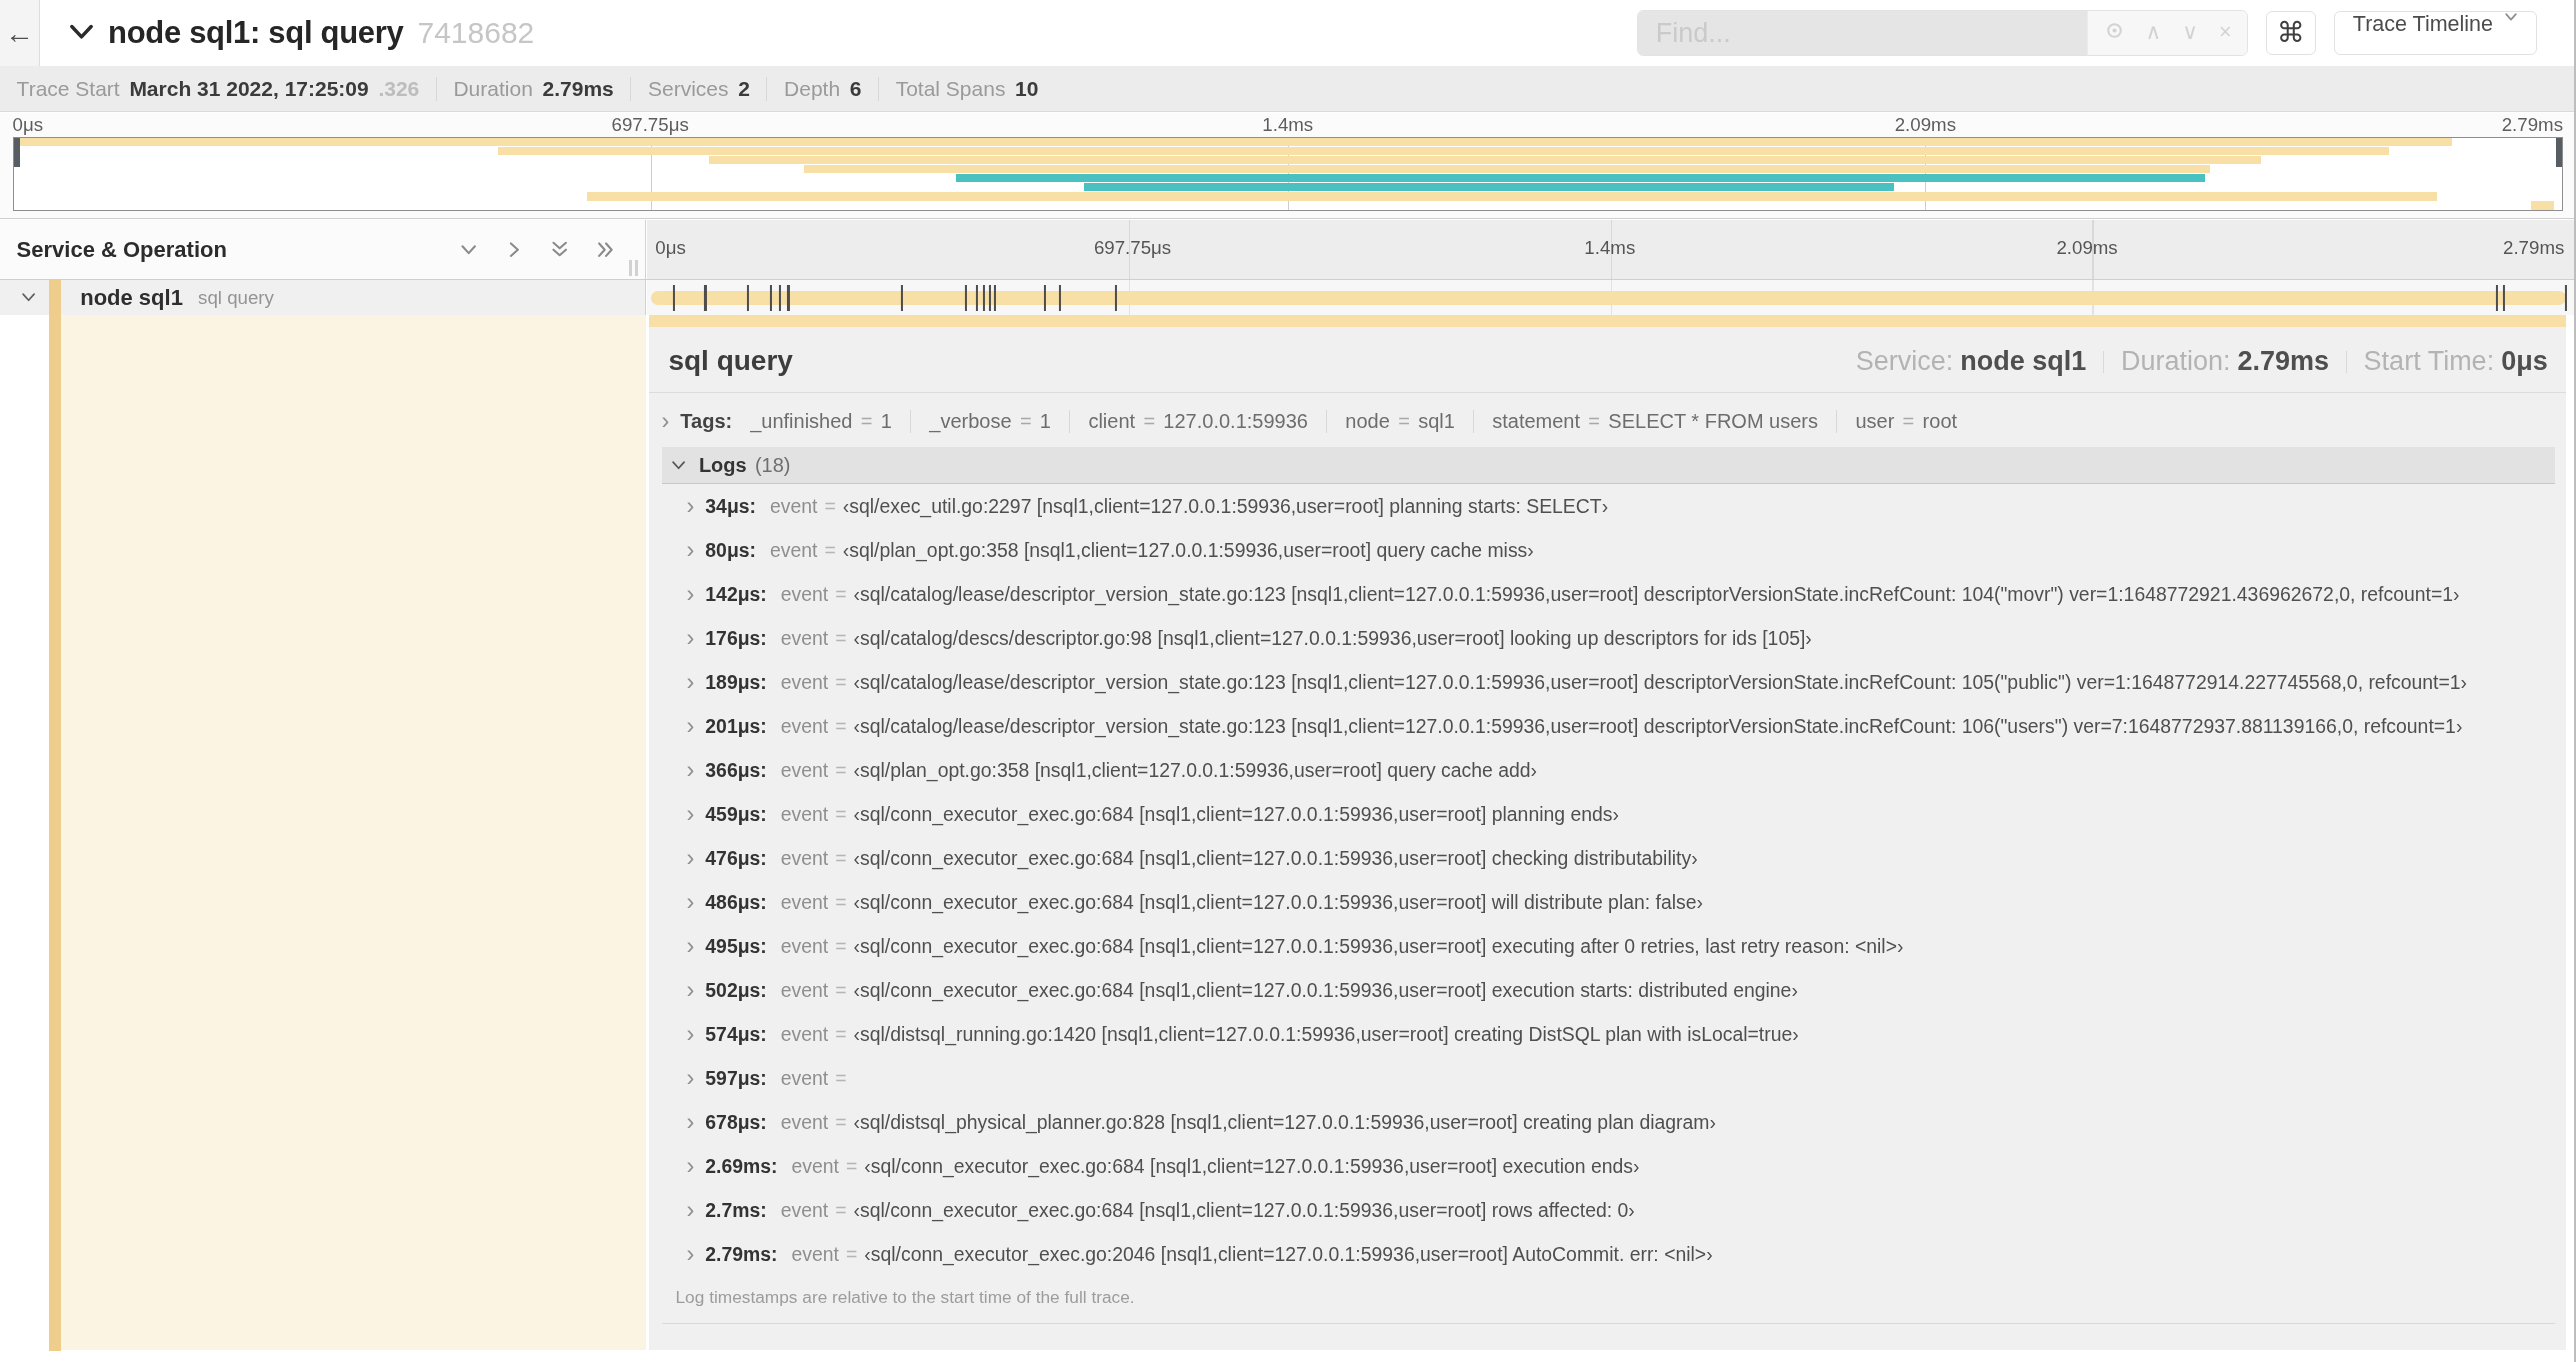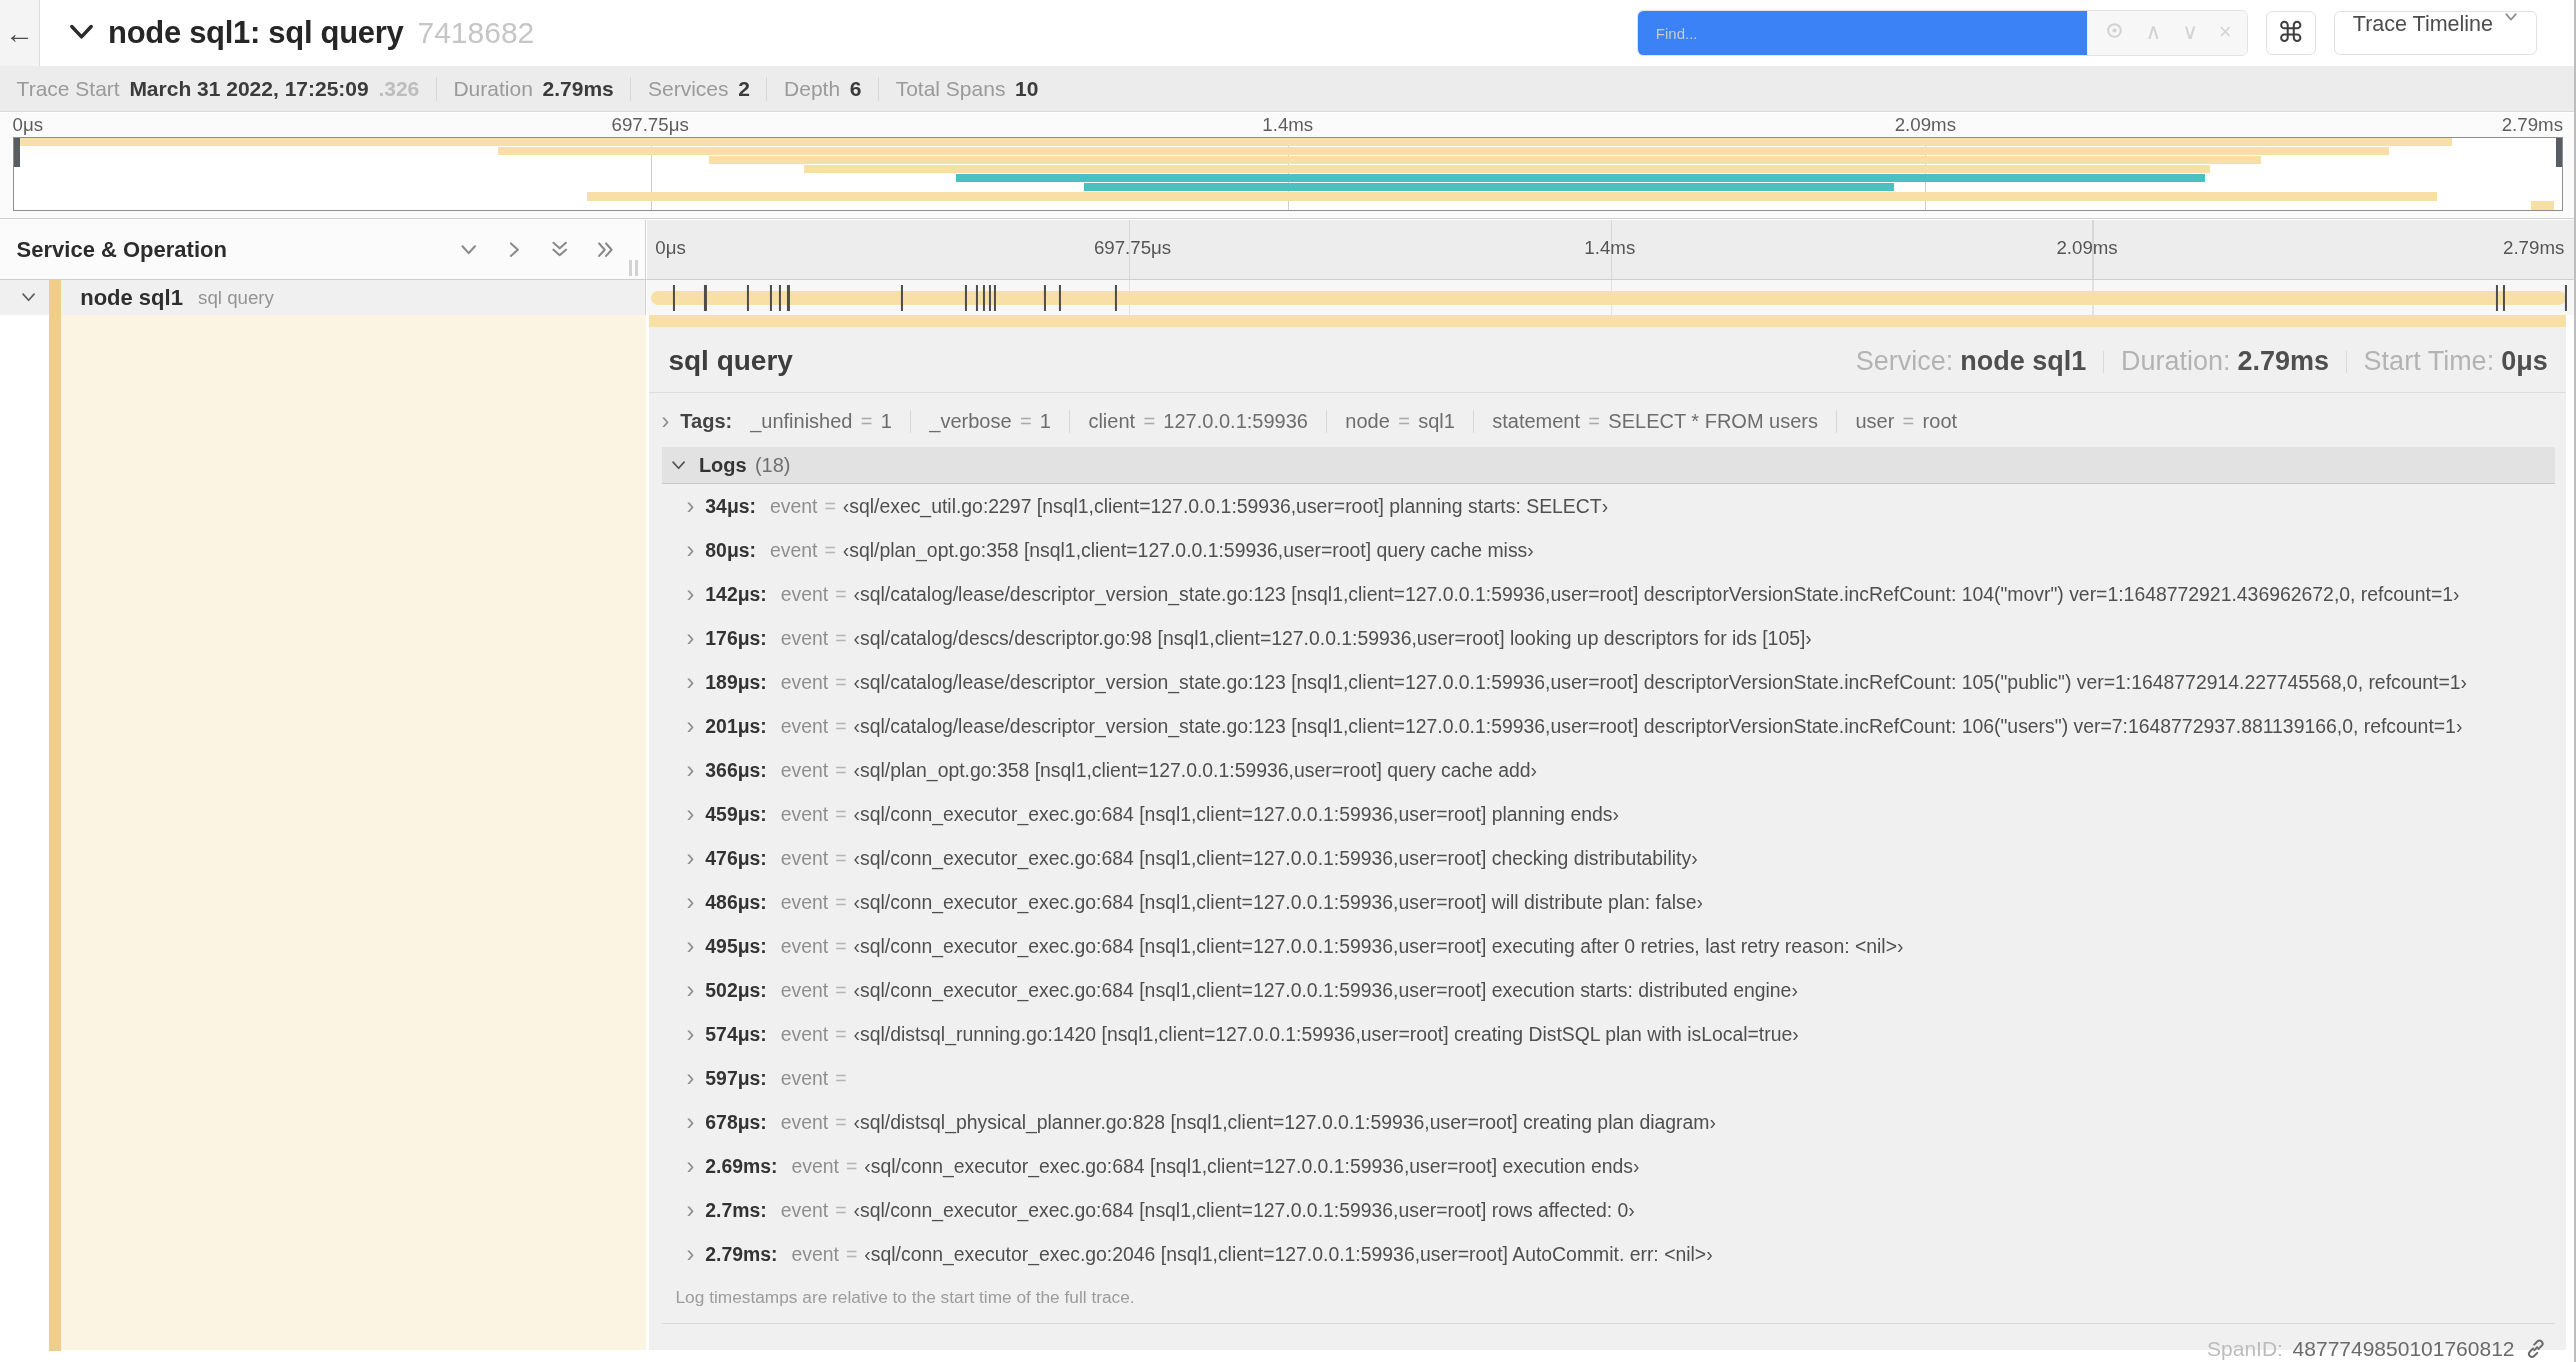--- a/index.html
+++ b/index.html
@@ -13,21 +13,21 @@
   .topbar{position:absolute;top:0;left:0;right:0;height:66px;background:#fff;
           border-bottom:0.7px solid #e4e4e4;display:flex;align-items:center}
   .back-btn{width:40px;height:66px;background:#f4f4f4;border:none;border-right:0.7px solid #ddd;
             font-size:29px;color:#4e4e4e;line-height:66px;text-align:center;padding:0;cursor:pointer}
   .title-caret{margin-left:29px;flex:none}
   .trace-title{font-size:31px;font-weight:700;color:#262626;margin:0 0 0 14px;white-space:nowrap;letter-spacing:-0.3px}
   .trace-id{font-size:30px;font-weight:400;color:#c6c6c6;margin-left:14px}
   .top-right{margin-left:auto;display:flex;align-items:center;margin-right:37px}
   .find-group{display:flex;align-items:stretch;height:44px;border:1.4px solid #e3e3e3;border-radius:6.2px;
               overflow:hidden;background:#fff;width:609px}
-  .find-input{flex:1;border:none;outline:none;padding:0 18px;font-size:15px;color:#333;min-width:0;background:#3b82f6}
+  .find-input{flex:1;border:none;outline:none;padding:0 18px;font-size:27px;color:#333;min-width:0;background:#e5e5e5}
   .find-input::placeholder{color:#cacaca}
   .find-addon{display:flex;align-items:center;gap:21px;background:#f7f7f7;border-left:1.4px solid #ececec;
               padding:0 15.2px;color:#d3d3d3;font-size:21.5px}
   .addon-ic{color:#d3d3d3;font-size:21.5px;line-height:1;cursor:pointer}
   .kbd-btn{height:44px;width:50px;margin-left:18px;border:1.4px solid #e1e1e1;border-radius:6.2px;background:#fff;
            font-size:28px;color:#3f3f3f;line-height:42px;text-align:center;padding:0;cursor:pointer}
   .view-btn{height:44px;margin-left:18px;border:1.4px solid #e1e1e1;border-radius:6.2px;background:#fff;
             font-size:21.5px;color:#4c4c4c;padding:0 18px;display:flex;align-items:flex-start;gap:11px;cursor:pointer;white-space:nowrap}
 
   
@@ -480,25 +480,16 @@
             <span class="log-time">2.79ms:</span>
             <span class="log-key">event</span>
             <span class="log-eq">=</span>
             <span class="log-val">‹sql/conn_executor_exec.go:2046 [nsql1,client=127.0.0.1:59936,user=root] AutoCommit. err: &lt;nil&gt;›</span>
           </div>
         </div>
       <div class="log-note">Log timestamps are relative to the start time of the full trace.</div>
     </div>
 
     <div class="bottom-divider" style="margin:0 11px 0 12.5px"></div>
-    <div class="spanid-row">
-      <span class="spanid-label">SpanID:</span>
-      <span>4877749850101760812</span>
-      <span class="link-ic">
-        <svg width="23.5" height="23.5" viewBox="0 0 24 24">
-            <path d="M10.5 13.5 L13.5 10.5 M9.2 11.8 l-3.2 3.2 a3.1 3.1 0 0 0 4.4 4.4 l3.2-3.2 M14.8 12.2 l3.2-3.2 a3.1 3.1 0 0 0 -4.4-4.4 l-3.2 3.2" fill="none" stroke="#6a6a6a" stroke-width="2" stroke-linecap="round"></path>
-          </svg>
-      </span>
-    </div>
   </div>
 
 </div>
 
 
 </body></html>

